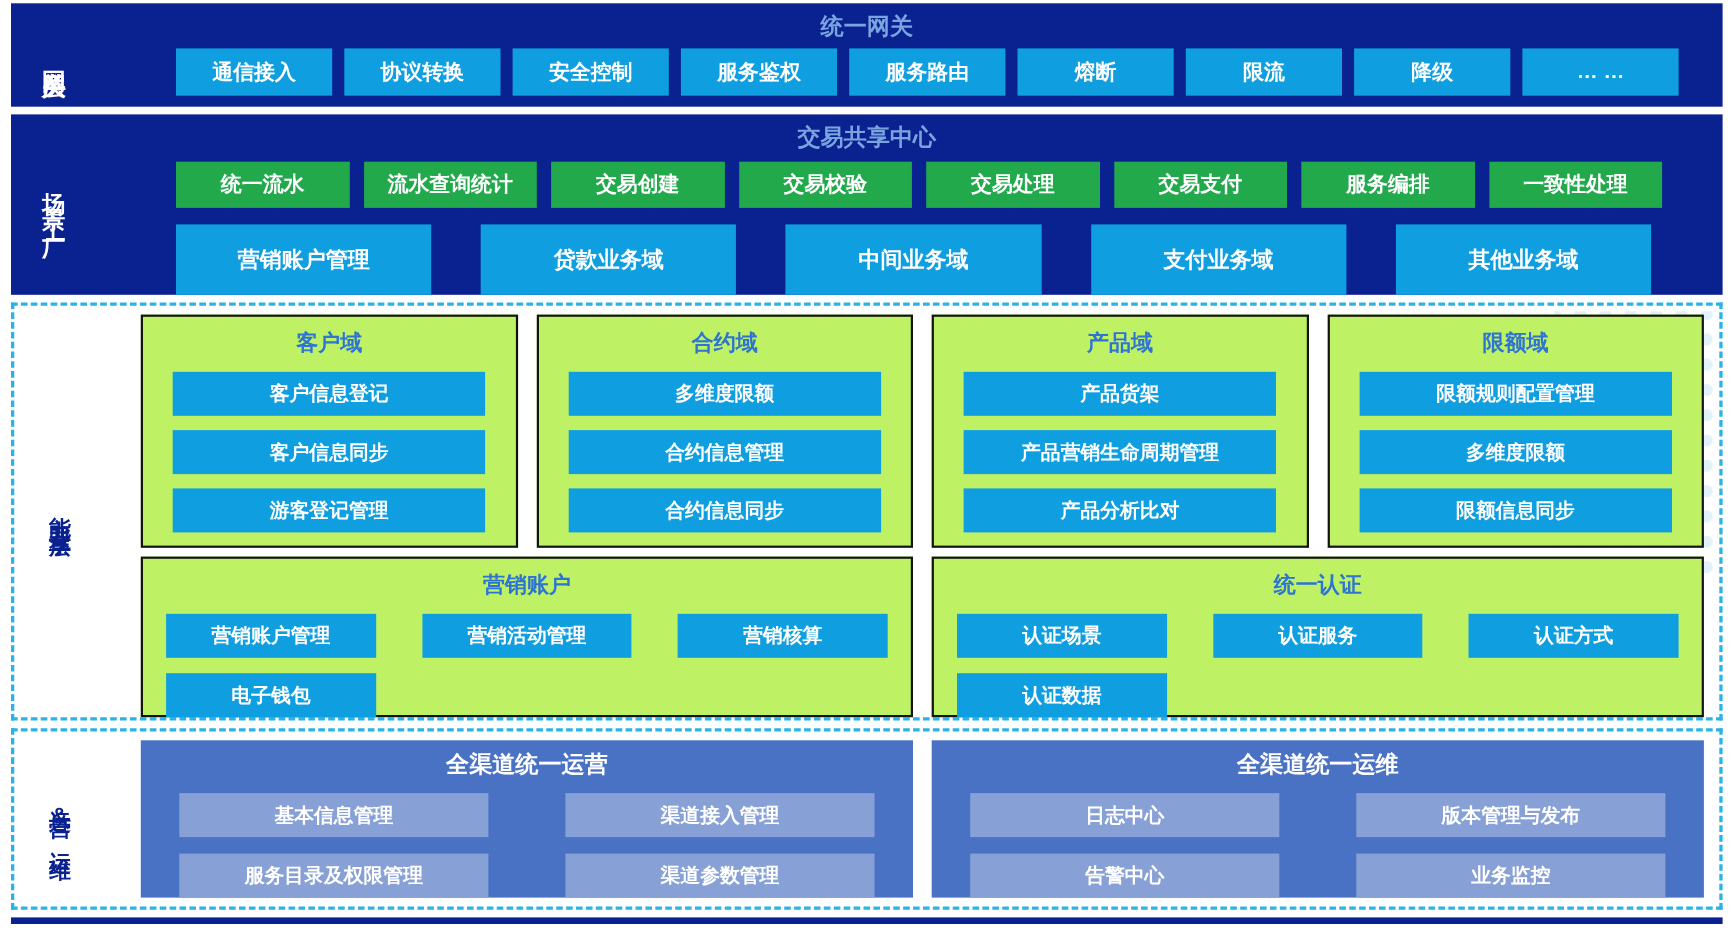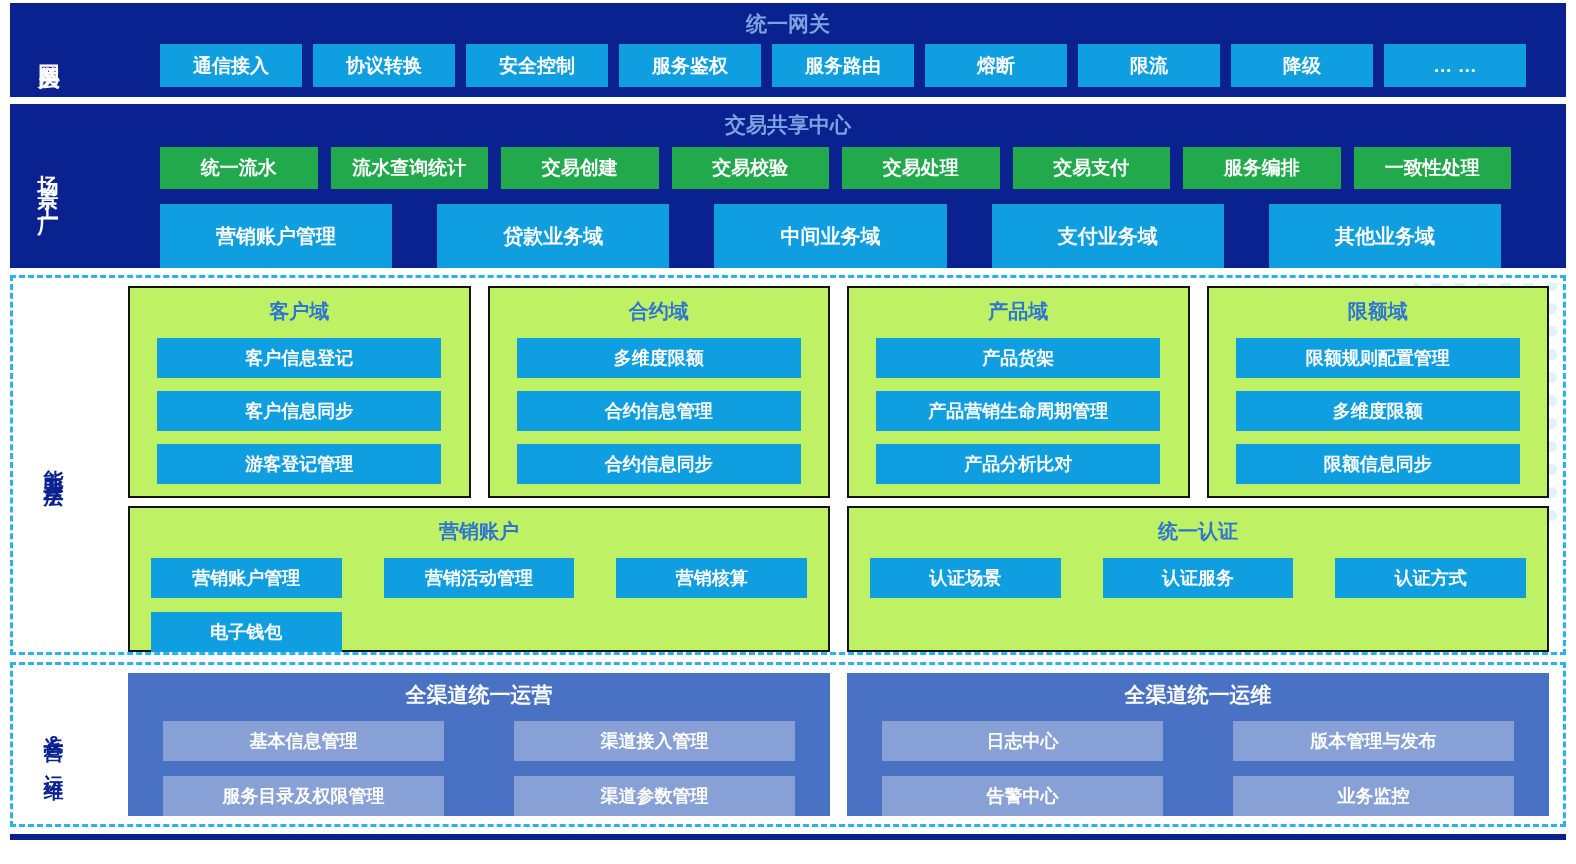--- a/index.html
+++ b/index.html
@@ -140,20 +140,21 @@
           <div class="cap-btn">营销核算</div>
           <div class="cap-btn">电子钱包</div>
         </div>
       </div>
       <div class="group-box">
         <div class="group-title">统一认证</div>
         <div class="wide-grid">
           <div class="cap-btn">认证场景</div>
           <div class="cap-btn">认证服务</div>
           <div class="cap-btn">认证方式</div>
+          <div class="cap-btn">认证数据</div>
         </div>
       </div>
     </div>
   </section>
 
   <section class="dashed-box ops">
     <div class="side-label side-navy sl-ops">运营&amp;运维</div>
     <div class="ops-row">
       <div class="panel">
         <div class="panel-title">全渠道统一运营</div>

